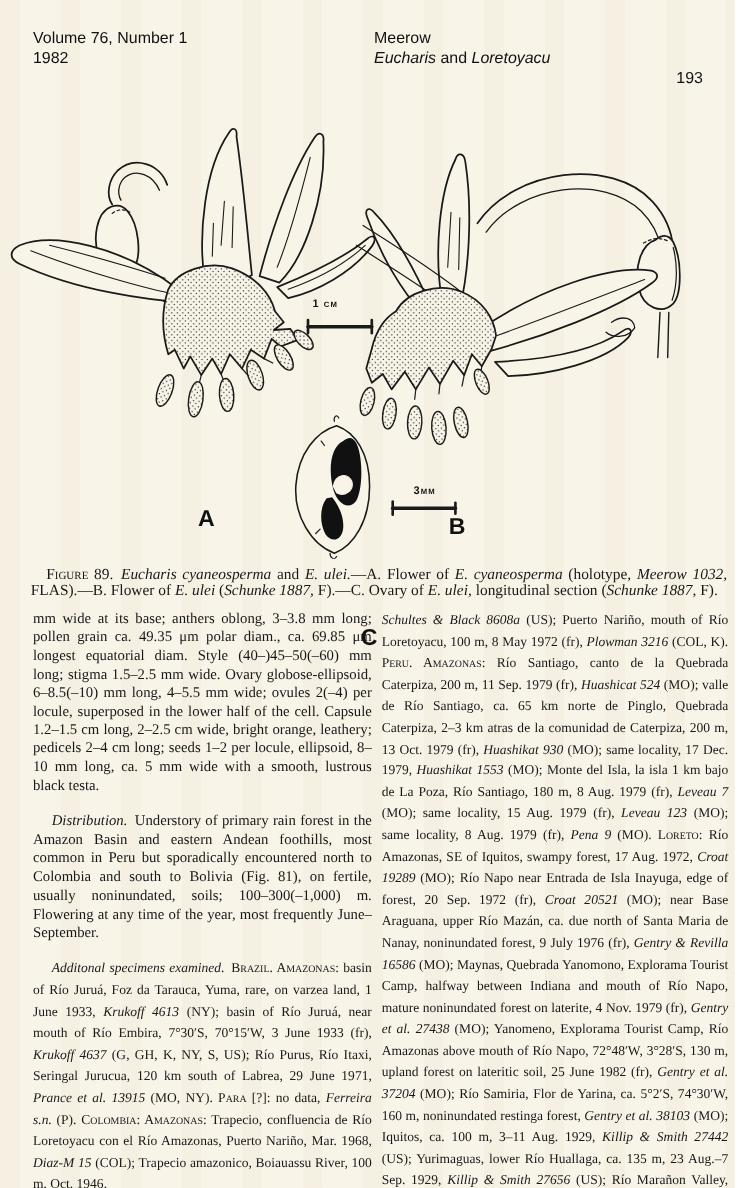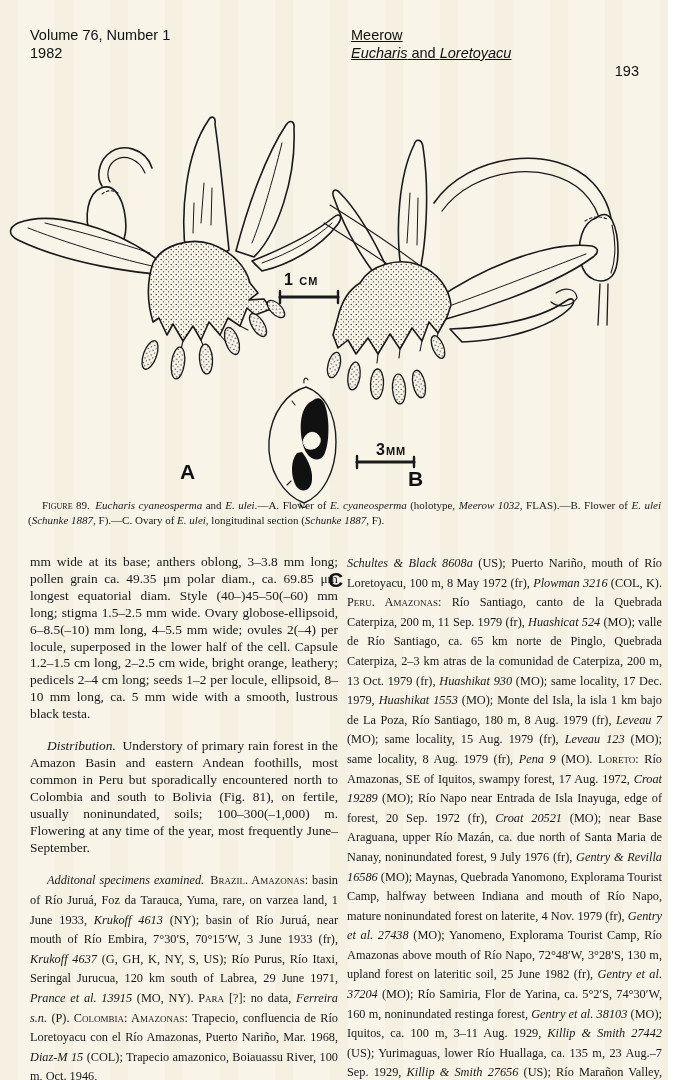--- a/index.html
+++ b/index.html
@@ -12,34 +12,34 @@
       rgba(225,216,188,0.14) 0px, rgba(225,216,188,0.14) 18px,
       rgba(255,255,255,0.0) 18px, rgba(255,255,255,0.0) 55px);
     font-family: "Liberation Serif", serif;
     color: #181818;
     overflow: hidden;
   }
   
   .hdr { position:absolute; top:26px; left:30px; right:25px;
          font-family:"Liberation Sans", sans-serif; font-size:14.5px; line-height:18px; color:#111; }
   .hdr-left { position:absolute; left:0; top:0; }
-  .hdr-center { position:absolute; left:321px; top:0;text-decoration:underline; }
+  .hdr-center { position:absolute; left:310px; top:0; }
   .hdr-right { position:absolute; right:4px; top:0;margin-top:36px; }
   
   .fig { position:absolute; top:93px; left:0; width:683px; height:415px; }
   .fig svg { position:absolute; top:0; left:0; }
   .fig-label { position:absolute; font-family:"Liberation Sans", sans-serif;
                font-weight:bold; font-size:21px; color:#111; }
   .sb-text { position:absolute; font-family:"Liberation Sans", sans-serif;
-             font-weight:bold; font-size:16px; letter-spacing:1px; color:#111; }
+             font-weight:bold; font-size:10px; letter-spacing:1px; color:#111; }
   .seg-sc { font-variant: small-caps; }
   .seg-i { font-style: italic; }
   
-  .caption { position:absolute; top:498px; left:28px; width:633px;
-             font-size:11px; line-height:14.9px; text-align:justify; text-indent:14px; }
+  .caption { position:absolute; top:516px; left:28px; width:633px;
+             font-size:14px; line-height:14.9px; text-align:justify; text-indent:14px; }
   
   .columns { position:absolute; top:554px; left:30px; display:flex; gap:9px; }
   .col-left  { width:308px; }
   .col-right { width:315px; }
   .col p { margin:0; text-align:justify; }
   .body-text { font-size:13.4px; line-height:16.9px;font-family:Liberation Serif, serif; }
   .small-text { font-size:12.3px; line-height:19.6px; }
   .gap-before { margin-top:15px !important; }
   .indent { text-indent:17px; }
 </style>

